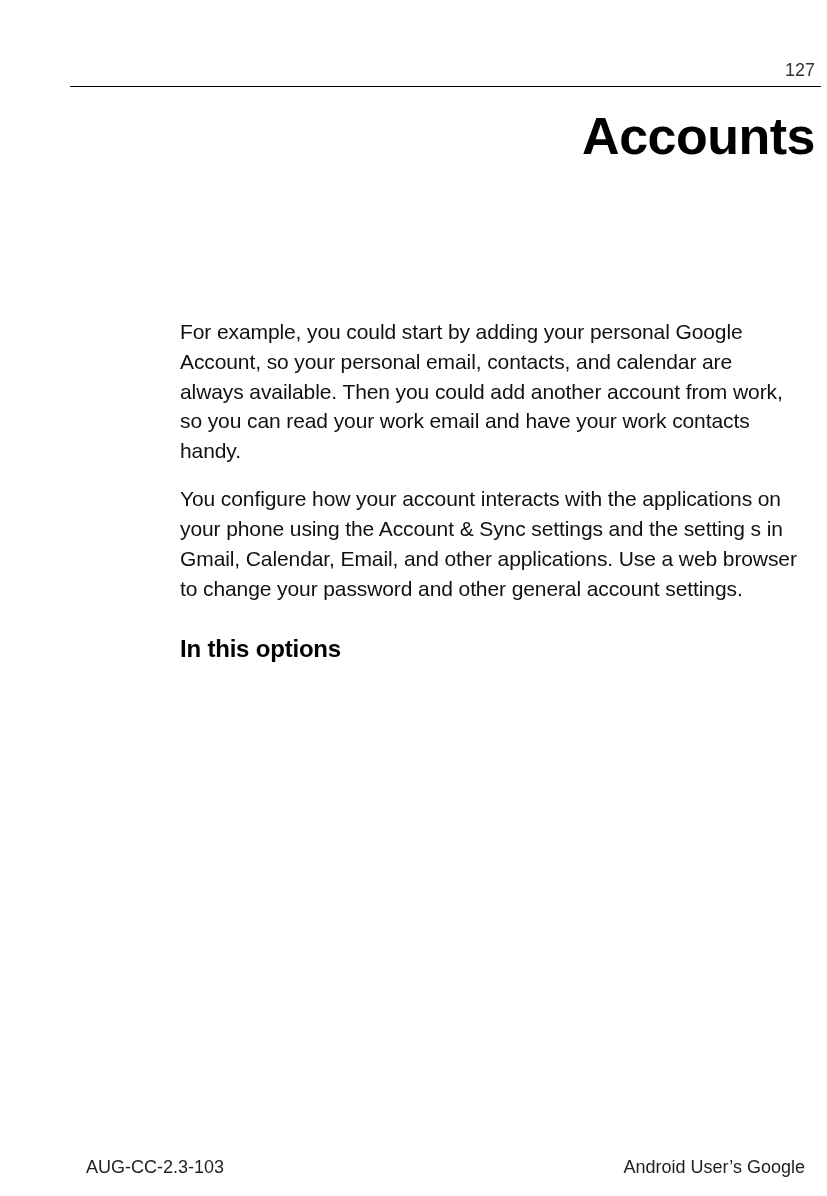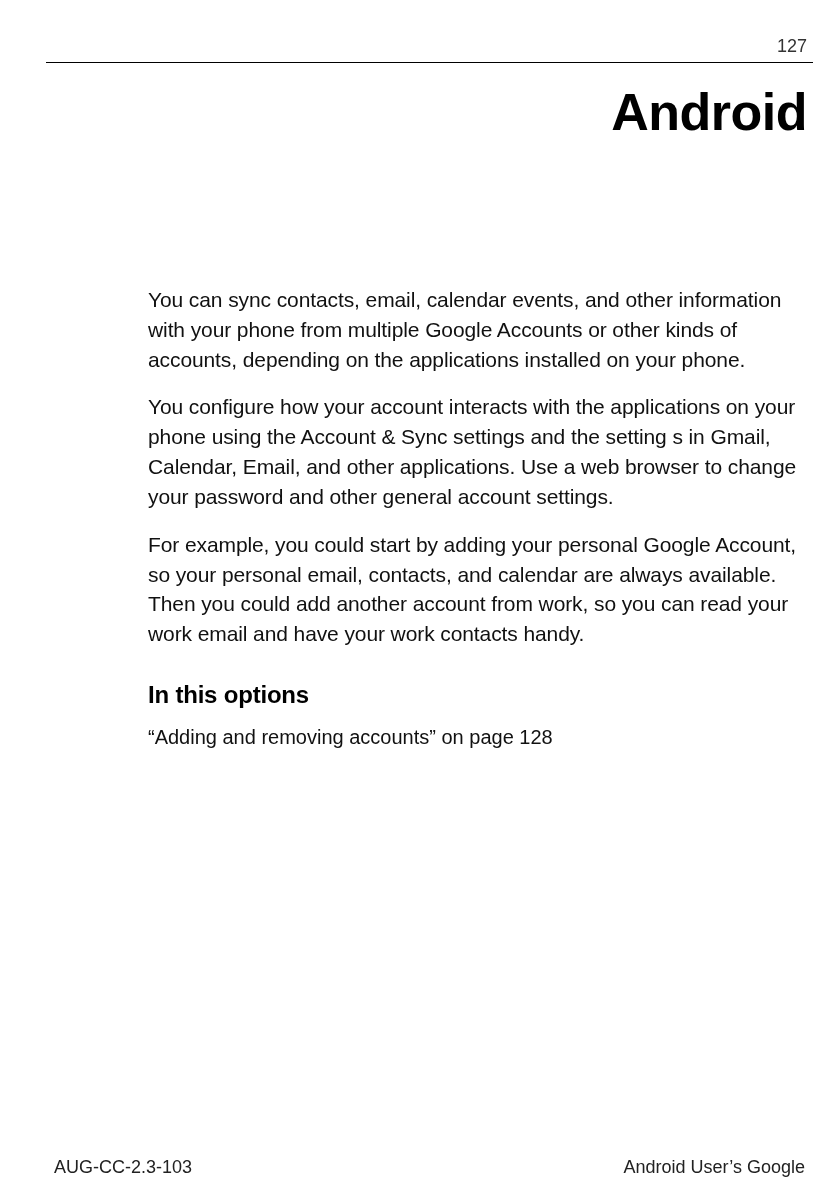--- a/index.html
+++ b/index.html
@@ -1,16 +1,16 @@
 <!DOCTYPE html>
 <html><head>
   <meta charset="utf-8">
   <style>
     * {
-      margin: 8px;
+      margin: 16px;
       padding: 0;
       box-sizing: border-box;
     }
     body {
       font-family: "Helvetica Neue", Helvetica, Arial, sans-serif;
       width: 827px;
       height: 1196px;
       background: #fff;
       color: #000;
       position: relative;
@@ -75,27 +75,25 @@
       font-size: 18px;
       color: #222;
       gap: 20px;
     }
   </style>
 </head>
 <body>
 
 <div class="page-number">127</div>
 <div class="header-rule"></div>
-<h1 class="chapter-title">Android</h1>
+<h1 class="chapter-title">Accounts</h1>
 
 <div class="content">
-  <p class="para">You can sync contacts, email, calendar events, and other information with your phone from multiple Google Accounts or other kinds of accounts, depending on the applications installed on your phone.</p>
+  <p class="para">For example, you could start by adding your personal Google Account, so your personal email, contacts, and calendar are always available. Then you could add another account from work, so you can read your work email and have your work contacts handy.</p>
   <p class="para">You configure how your account interacts with the applications on your phone using the Account &amp; Sync settings and the setting s in Gmail, Calendar, Email, and other applications. Use a web browser to change your password and other general account settings.</p>
-  <p class="para">For example, you could start by adding your personal Google Account, so your personal email, contacts, and calendar are always available. Then you could add another account from work, so you can read your work email and have your work contacts handy.</p>
 
   <h2 class="section-heading">In this options</h2>
-  <p class="toc-link">“Adding and removing accounts” on page 128</p>
 </div>
 
 <div class="footer">
   <span>AUG-CC-2.3-103</span>
   <span>Android User’s Google</span>
 </div>
 
 </body></html>

